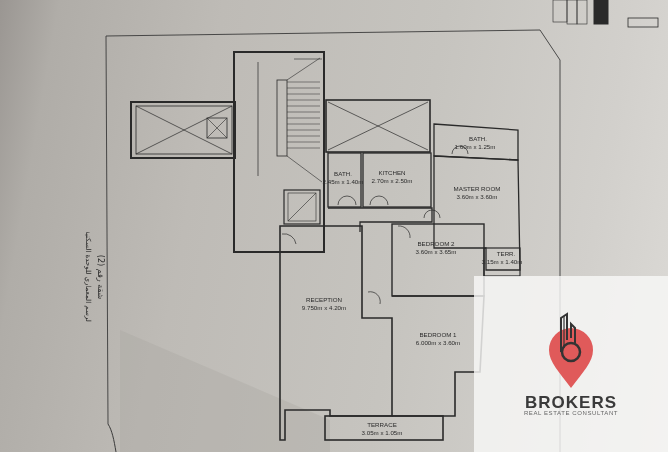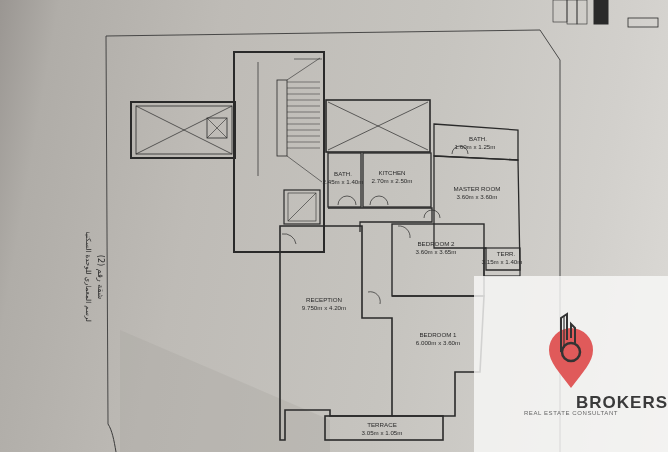--- a/index.html
+++ b/index.html
@@ -3,21 +3,21 @@
 <meta charset="utf-8">
 <style>
   html,body{margin:0;padding:0;}
   body{width:668px;height:452px;overflow:hidden;background:#8d8a86;font-family:"Liberation Sans",sans-serif;}
   #stage{position:relative;width:668px;height:452px;overflow:hidden;
     background:linear-gradient(100deg,#9a9692 0%,#b0ada8 8%,#bebbb6 30%,#c6c4bf 60%,#d2d0cc 85%,#dcdad6 100%);}
   #plan{position:absolute;left:0;top:0;}
   .lbl{font-family:"Liberation Sans",sans-serif;font-size:6.2px;fill:#2b2b2b;text-anchor:middle;}
   #logo-panel{position:absolute;left:474px;top:276px;width:194px;height:176px;background:rgba(248,248,246,0.82);}
   #logo-mark{position:absolute;left:541px;top:310px;width:60px;height:80px;}
-  #brand-name{position:absolute;left:474px;top:393px;width:194px;text-align:right;font-size:17px;font-weight:bold;color:#3a3a3a;letter-spacing:1px;}
+  #brand-name{position:absolute;left:474px;top:393px;width:194px;text-align:center;font-size:17px;font-weight:bold;color:#3a3a3a;letter-spacing:1px;}
   #brand-tag{position:absolute;left:474px;top:410px;width:194px;text-align:center;font-size:6px;color:#666;letter-spacing:0.6px;}
   #arabic-title{position:absolute;left:64px;top:232px;width:60px;height:90px;}
 </style>
 </head>
 <body>
 
 <div id="stage">
 
   <svg id="plan" width="668" height="452" viewBox="0 0 668 452">
 

